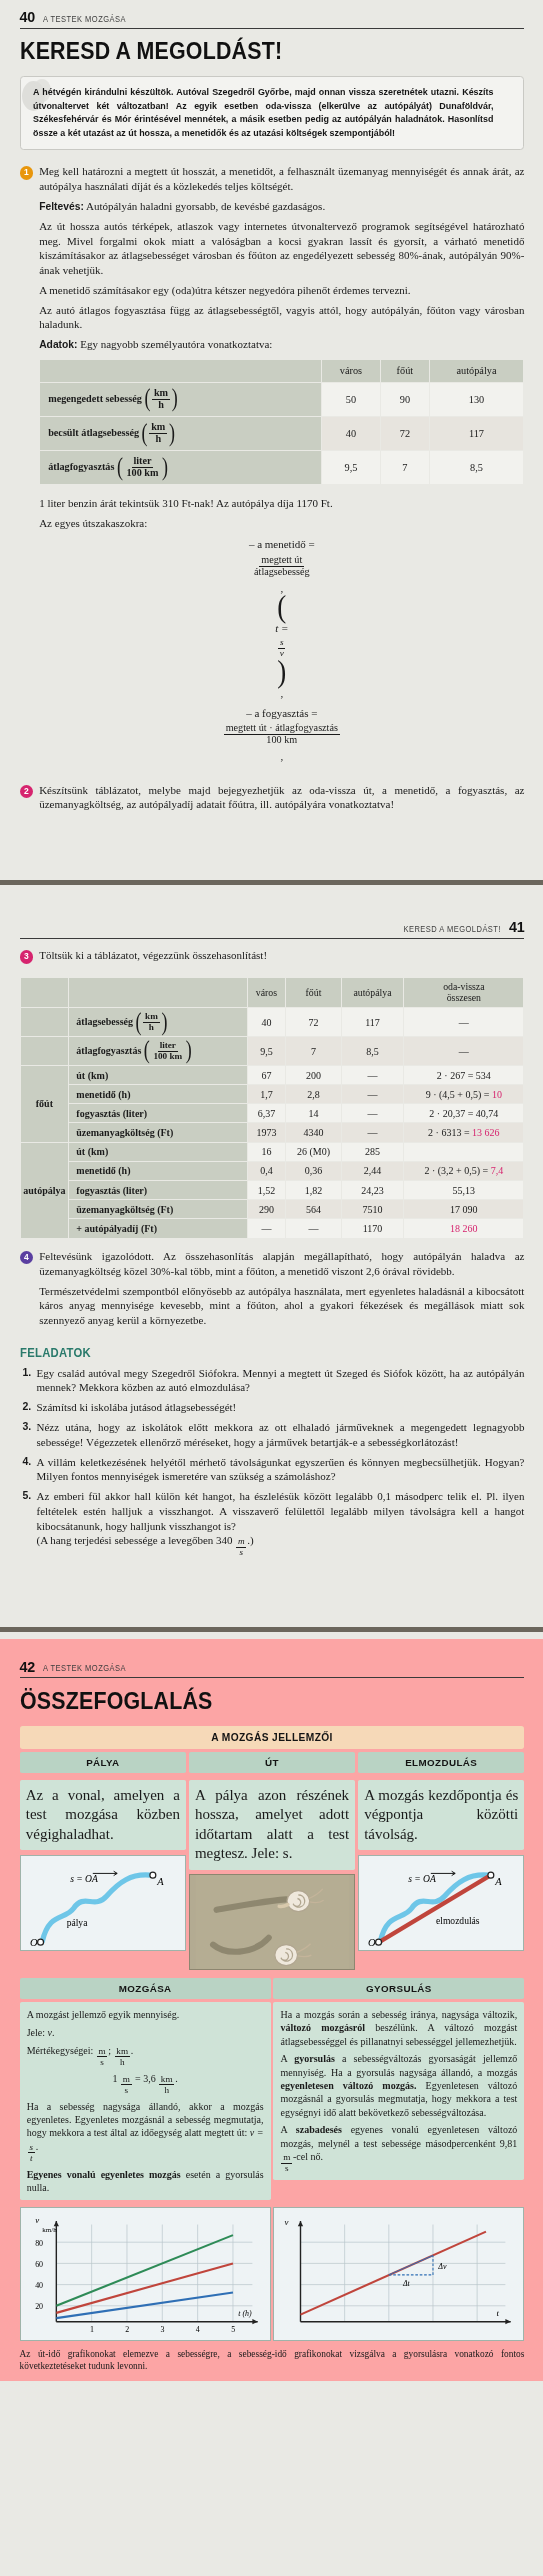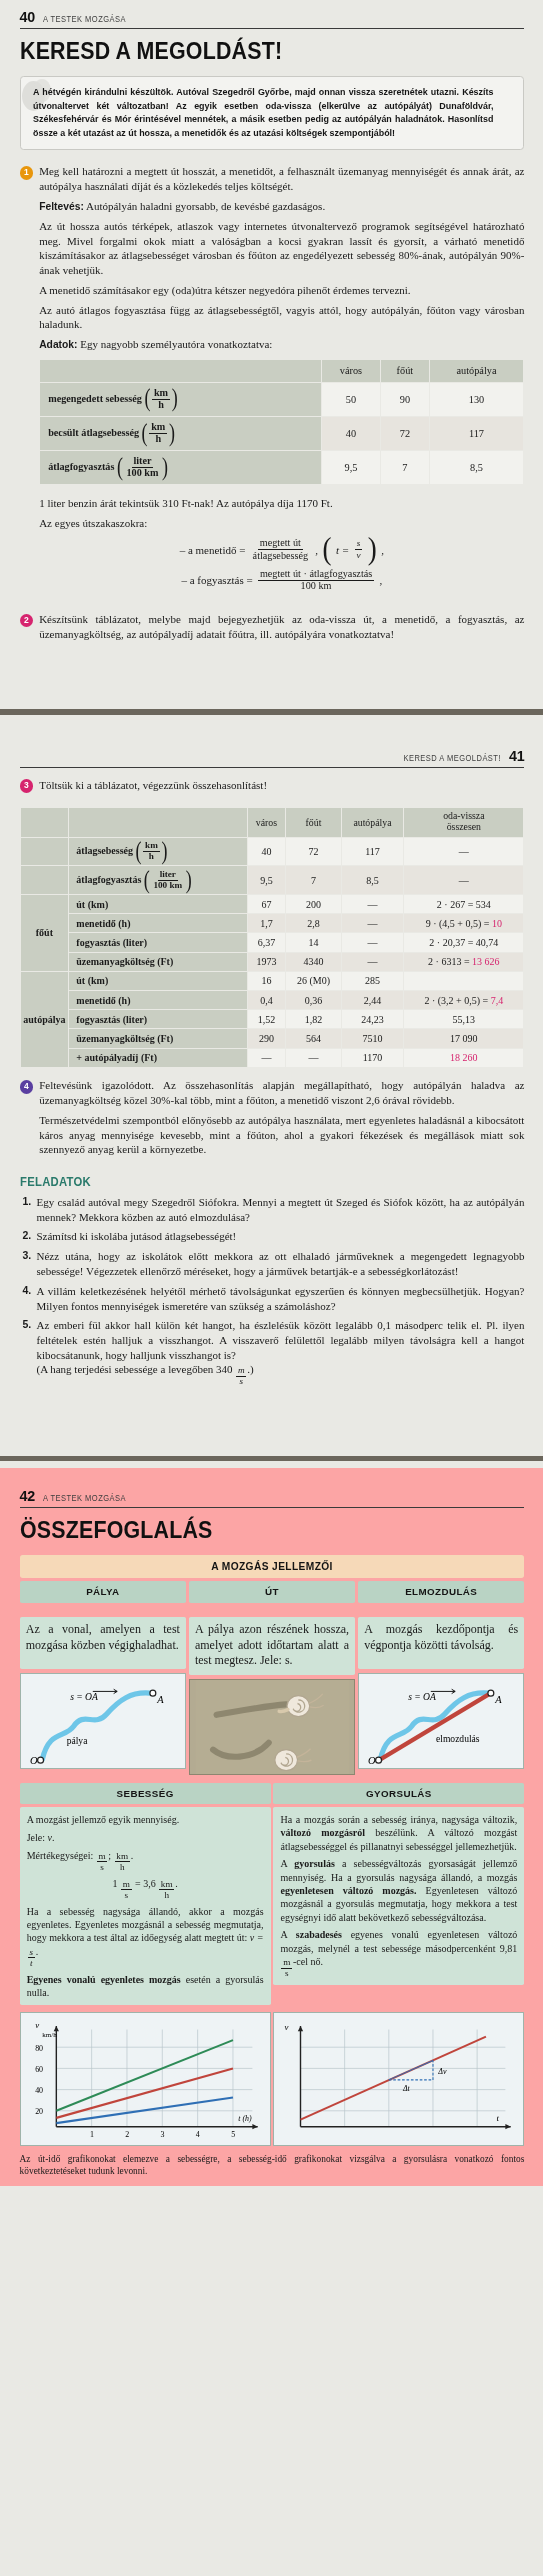--- a/index.html
+++ b/index.html
@@ -123,21 +123,21 @@
     background:#c9cec2; font-weight:bold; text-align:left; padding-left:7.1px;
     white-space:nowrap;
   }
   .tbl2 .d { background:#f2f2ee; text-align:center; }
   .tbl2 tr.alt .d { background:#e7e4de; }
   .tbl2 .red { color:#d6246e; }
 
   
   .formula {
     display:flex; justify-content:center; align-items:center;
-    gap:4.5px; margin:8px 0; font-size:11px;
+    gap:4.5px; margin:8px 0; font-size:11px;flex-direction:column;
   }
   .formula .lbl { white-space:nowrap; }
   .bigparen { font-size:27px; line-height:0.7; display:inline-block; transform:scaleY(1.15); font-weight:300; }
 
   
   .feladatok-title {
     font-family:"Liberation Sans", sans-serif;
     font-weight:bold; font-size:12px; letter-spacing:0.3px;
     color:#2a7a6b; margin:12.5px 0 6.2px 0;
     transform:scaleX(0.94); transform-origin:left center;
@@ -160,22 +160,22 @@
   .cols3 { display:flex; gap:2.7px; margin-bottom:2.7px; }
   .cols3 > div { flex:1 1 0; }
   .colhdr {
     background:#b9d3c4; text-align:center;
     font-family:"Liberation Sans", sans-serif; font-weight:bold;
     font-size:9.8px; letter-spacing:0.4px; padding:5.3px 0; color:#141414;
     border-radius:1.8px;
   }
   .cellbox {
     background:#cfe3d7; padding:5.3px 6.2px 6.2px 6.2px;
-    font-size:12px; line-height:1.3; text-align:justify;
-    border-radius:1.8px; margin-top:14px;
+    font-size:15px; line-height:1.3; text-align:justify;
+    border-radius:1.8px; margin-top:7px;
   }
   .cellbox.taller { min-height:52px; }
   .figbox { background:#eef3f5; border:0.9px solid #9fb3aa; margin-top:4.5px; height:96px; position:relative; overflow:hidden;}
   .figbox.photo { background:#b3ab92; border-color:#8d8670; }
 
   .cols2 { display:flex; gap:2.7px; margin-top:7.1px; }
   .cols2 > div { flex:1 1 0; }
   .cellbody {
     background:#cfe3d7; padding:6.2px 7.1px; font-size:10px; line-height:1.33;
     text-align:justify; border-radius:1.8px; margin-top:2.7px;
@@ -572,21 +572,21 @@
           <path d="M76 20 L104 20" stroke="#111" stroke-width="1.1" fill="none"></path>
           <path d="M104 20 l-4 -2.5 M104 20 l-4 2.5" stroke="#111" stroke-width="1.1" fill="none"></path>
           <text x="82" y="78" font-size="11">elmozdulás</text>
         </svg>
       </div>
     </div>
   </div>
 
   <div class="cols2">
     <div>
-      <div class="colhdr">SEBESSÉG</div>
+      <div class="colhdr">MOZGÁSA</div>
       <div class="cellbody">
         <p>A mozgást jellemző egyik mennyiség.</p>
         <p><span>Jele: </span><i>v</i><span>.</span></p>
         <p>
           <span>Mértékegységei: </span>
           <span class="frac">
               <span class="num">m</span>
               <span class="den">s</span>
             </span>;
           <span class="frac">

